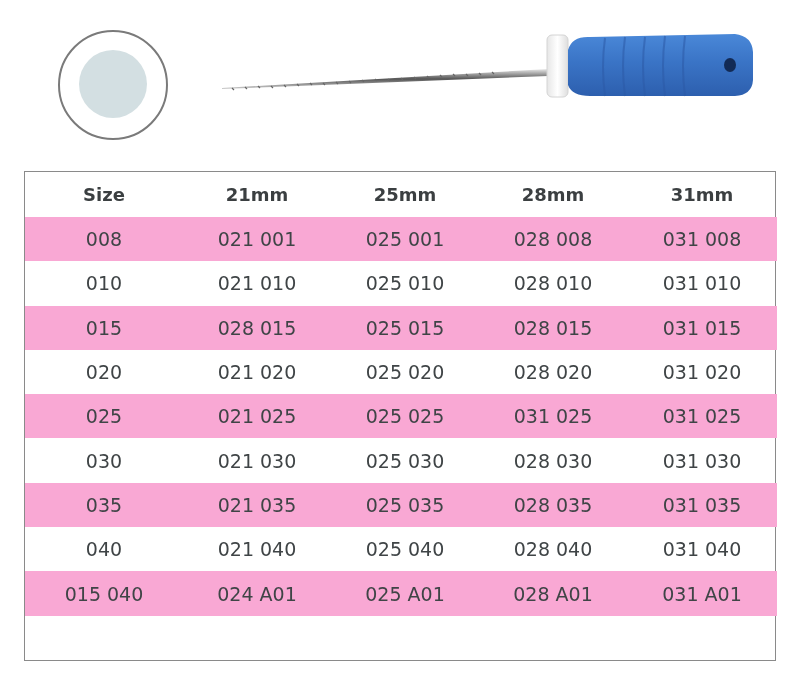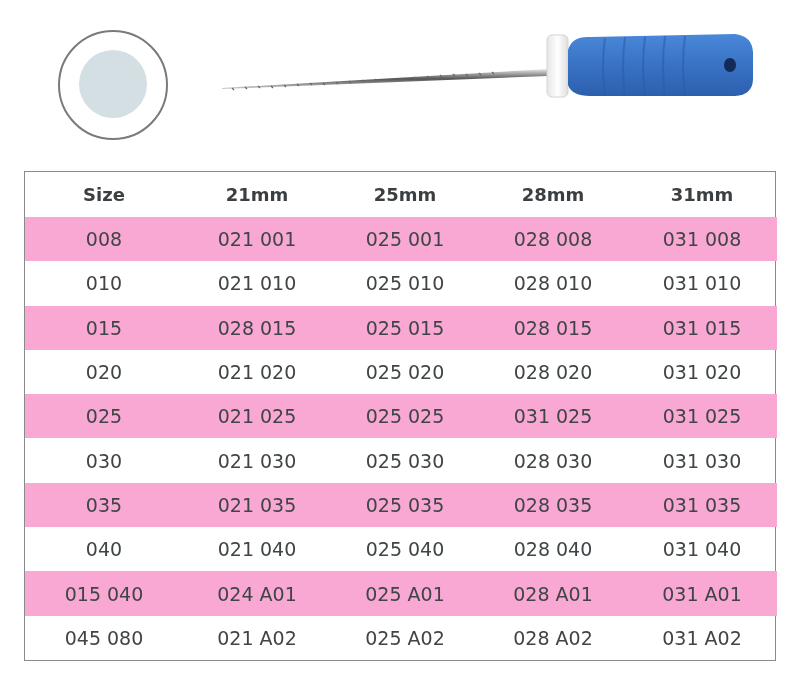--- a/index.html
+++ b/index.html
@@ -129,22 +129,15 @@
         <td>028 040</td>
         <td>031 040</td>
       </tr>
       <tr class="shaded">
         <td>015 040</td>
         <td>024 A01</td>
         <td>025 A01</td>
         <td>028 A01</td>
         <td>031 A01</td>
       </tr>
-      <tr>
-        <td>045 080</td>
-        <td>021 A02</td>
-        <td>025 A02</td>
-        <td>028 A02</td>
-        <td>031 A02</td>
-      </tr>
     </tbody>
   </table>
 </div>
 
 </body></html>

